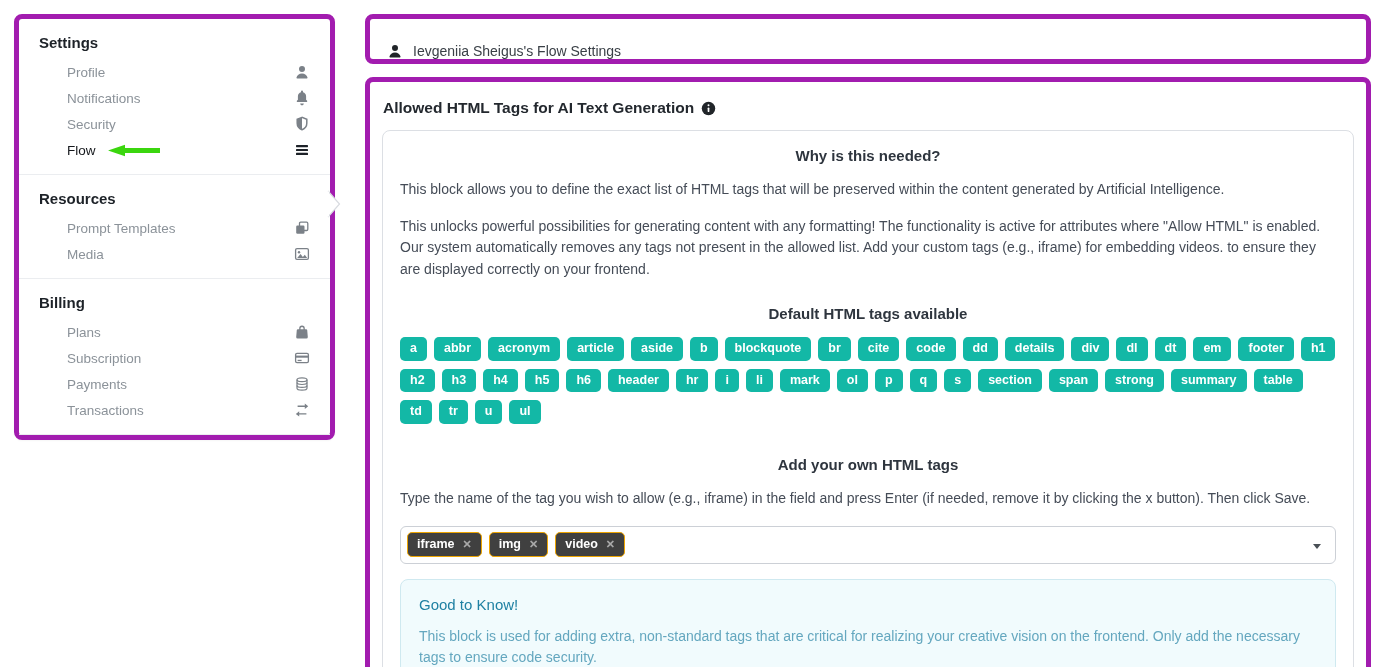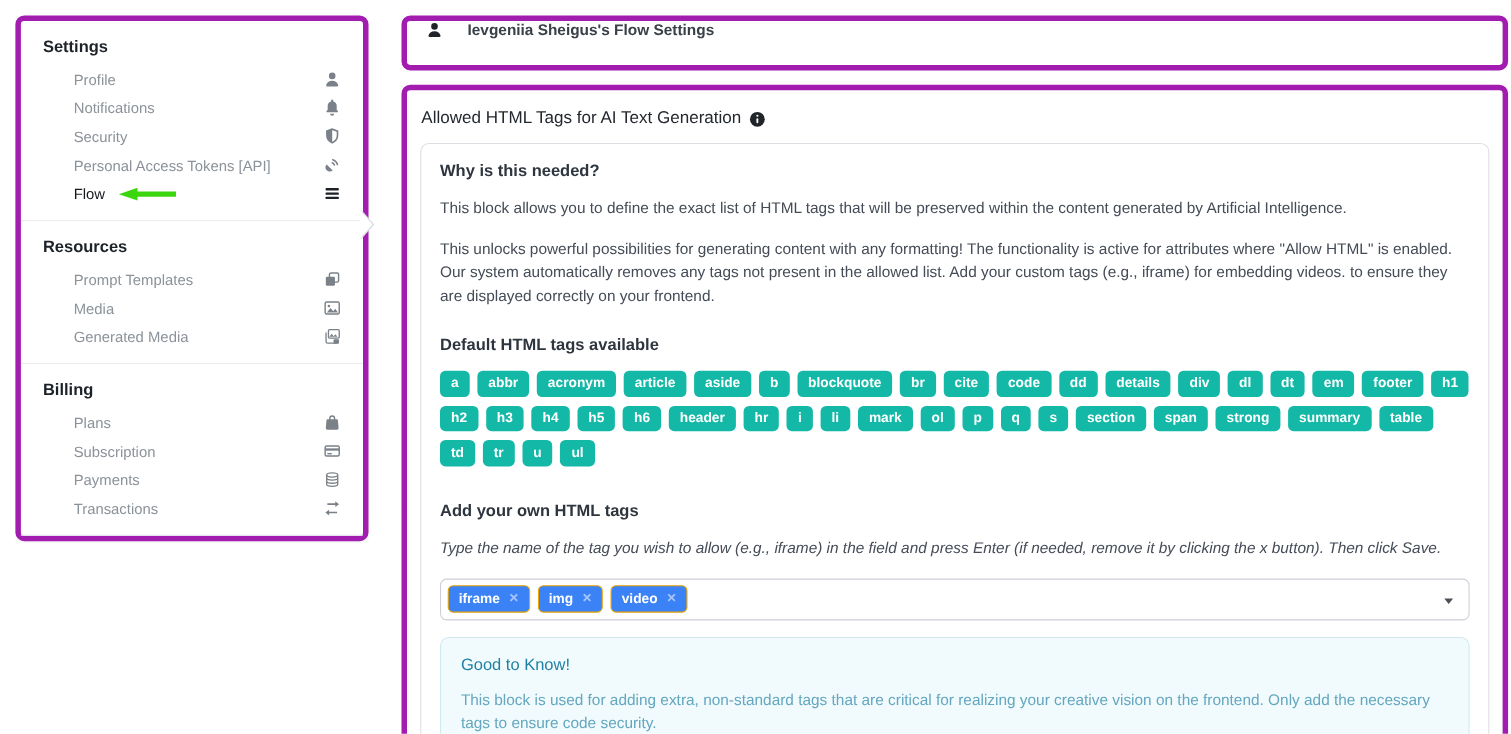--- a/index.html
+++ b/index.html
@@ -21,39 +21,39 @@
   .side-item.active .lbl { color:#15181c; font-weight:normal; }
   .icon16 { width:16px; height:16px; color:#7b8188; flex:0 0 16px; display:inline-block; }
   .icon16 svg { width:16px; height:16px; display:block; }
   .side-item.active .icon16 { color:#1d2228; }
   .active-arrow { display:none; }
   .side-item.active .active-arrow { display:inline-block; margin-left:4px; }
   #side-pointer { position:absolute; right:-12px; top:171px; }
 
   
   #header-card { position:absolute; left:365px; top:14px; width:1006px; height:50px;
-    display:flex; align-items:flex-start; padding:0 17px; gap:22px;font-weight:bold; }
+    display:flex; align-items:flex-end; padding:0 17px; gap:10px; }
   #header-card .title { font-size:14px; color:#3a4047; }
   #main-card { position:absolute; left:365px; top:77px; width:1006px; height:600px; padding:14px 12px 0 12px; }
-  #main-title { font-size:15.5px; font-weight:normal; color:#23282e; display:flex; align-items:center; gap:7px; padding:3px 1px 13px 1px; }
+  #main-title { font-size:15.5px; font-weight:bold; color:#23282e; display:flex; align-items:center; gap:7px; padding:3px 1px 13px 1px; }
   #inner-box { border:1px solid #dcdfe4; border-radius:8px; padding:16px 17px 20px 17px; min-height:560px; }
 
-  .sec-heading { font-size:15px; font-weight:bold; color:#2e353e; margin-bottom:15px; }
+  .sec-heading { font-size:15px; font-weight:bold; color:#2e353e; margin-bottom:15px;text-align:center; }
   .para { font-size:14px; line-height:1.55; color:#454c57; margin-bottom:15px; }
-  .para:last-of-type { margin-bottom:0;font-style:italic; }
+  .para:last-of-type { margin-bottom:0; }
 
   #default-heading { margin-top:24px; }
   #tag-cloud { display:flex; flex-wrap:wrap; gap:8px 7px; margin-bottom:30px; max-width:946px; }
   .tag-teal { background:#13b8a6; color:#fff; font-weight:bold; font-size:12.5px;
     padding:5px 10px; border-radius:5px; line-height:1.1; }
 
   #custom-heading { margin-top:32px; }
   #tags-input { margin-top:16px; height:38px; border:1px solid #ccd0d6; border-radius:6px;
     display:flex; align-items:center; gap:7px; padding:0 34px 0 6px; position:relative; cursor:text; }
-  .tag-amber { background:#3b82f6; border:1px solid #eda502; color:#fff; font-weight:bold;
+  .tag-amber { background:#404040; border:1px solid #eda502; color:#fff; font-weight:bold;
     font-size:12.5px; padding:4px 9px; border-radius:5px; display:flex; align-items:center; gap:8px; line-height:1.2; }
   .tag-amber .x { opacity:.55; font-size:11px; font-weight:bold; cursor:pointer; }
   #select-caret { position:absolute; right:14px; top:17px; width:0; height:0;
     border-left:4.5px solid transparent; border-right:4.5px solid transparent; border-top:5px solid #4a5056; cursor:pointer; }
 
   #good-box { margin-top:15px; background:#f1fbfd; border:1px solid #cfe9f0; border-radius:8px; padding:16px 18px; }
   #good-box .gb-title { font-size:15px; font-weight:normal; color:#1f81a3; margin-bottom:13px; }
   #good-box .gb-text { font-size:14px; line-height:1.5; color:#64a7bf; max-width:905px; }
 </style>
 </head>
@@ -95,32 +95,20 @@
           </span>
           <span class="icon16">
             <svg viewBox="0 0 16 16">
               <path fill="none" stroke="currentColor" stroke-width="1.5" d="M8 1.4 3.2 3.2v4c0 3.1 2 5.4 4.8 6.6 2.8-1.2 4.8-3.5 4.8-6.6v-4L8 1.4z"></path>
               <path fill="currentColor" d="M8 1.4 3.2 3.2v4c0 3.1 2 5.4 4.8 6.6V1.4z"></path>
             </svg>
           </span>
         </div>
 
 
-        <div class="side-item">
-          <span class="lbl">
-            <span>Personal Access Tokens [API]</span>
-
-          </span>
-          <span class="icon16">
-            <svg viewBox="0 0 16 16">
-              <path fill="none" stroke="currentColor" stroke-width="1.4" stroke-linecap="round" d="M8.5 3.2a6.3 6.3 0 0 1 4.3 4.3M8 6a3.4 3.4 0 0 1 2 2"></path>
-              <path fill="currentColor" d="M3 7.5 8.5 13c-1.6 1.4-4 1.3-5.5-.2S1.4 8.9 3 7.5z"></path>
-            </svg>
-          </span>
-        </div>
 
         <div class="side-item active">
           <span class="lbl">
             <span>Flow</span>
             <svg class="active-arrow" width="52" height="13" viewBox="0 0 52 13">
               <polygon points="0,6.5 17,0.7 17,4.1 52,4.1 52,8.9 17,8.9 17,12.3" fill="#3bd60e"></polygon>
             </svg>
           </span>
           <span class="icon16">
             <svg viewBox="0 0 16 16">
@@ -156,33 +144,20 @@
           </span>
           <span class="icon16">
             <svg viewBox="0 0 16 16">
               <rect x="1.6" y="2.6" width="12.8" height="10.8" rx="1.4" fill="none" stroke="currentColor" stroke-width="1.3"></rect>
               <circle cx="5" cy="6.2" r="1.2" fill="currentColor"></circle>
               <path d="M3.2 12l3.3-4 2.4 2.9 1.9-2.2 2.4 3.3z" fill="currentColor"></path>
             </svg>
           </span>
         </div>
 
-        <div class="side-item">
-          <span class="lbl">
-            <span>Generated Media</span>
-          </span>
-          <span class="icon16">
-            <svg viewBox="0 0 16 16">
-              <rect x="4.6" y="1.6" width="9.8" height="7.8" rx="1" fill="none" stroke="currentColor" stroke-width="1.2"></rect>
-              <path d="M5.4 8.2 7.6 5.4l1.8 2.2 1.5-1.7 1.9 2.3z" fill="currentColor"></path>
-              <path d="M2.4 4.2v8.2c0 .9.7 1.6 1.6 1.6h8.4" fill="none" stroke="currentColor" stroke-width="1.2"></path>
-              <rect x="9.2" y="10.4" width="5" height="4" rx="0.8" fill="currentColor"></rect>
-            </svg>
-          </span>
-        </div>
       </div>
   </section>
   <section class="side-section">
     <div class="side-title">Billing</div>
     <div>
 
         <div class="side-item">
           <span class="lbl">
             <span>Plans</span>
           </span>

